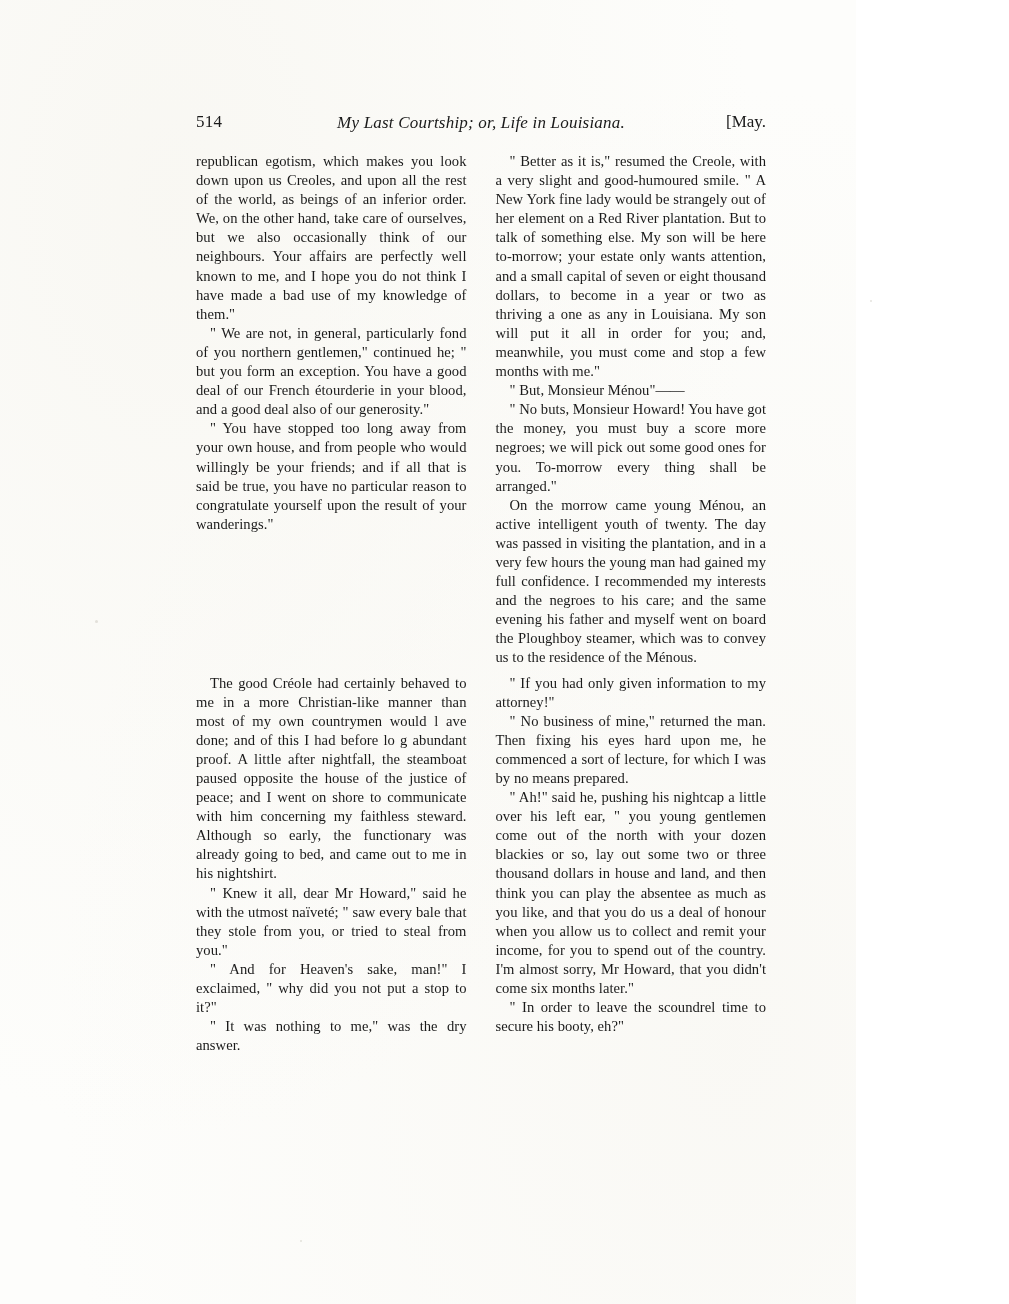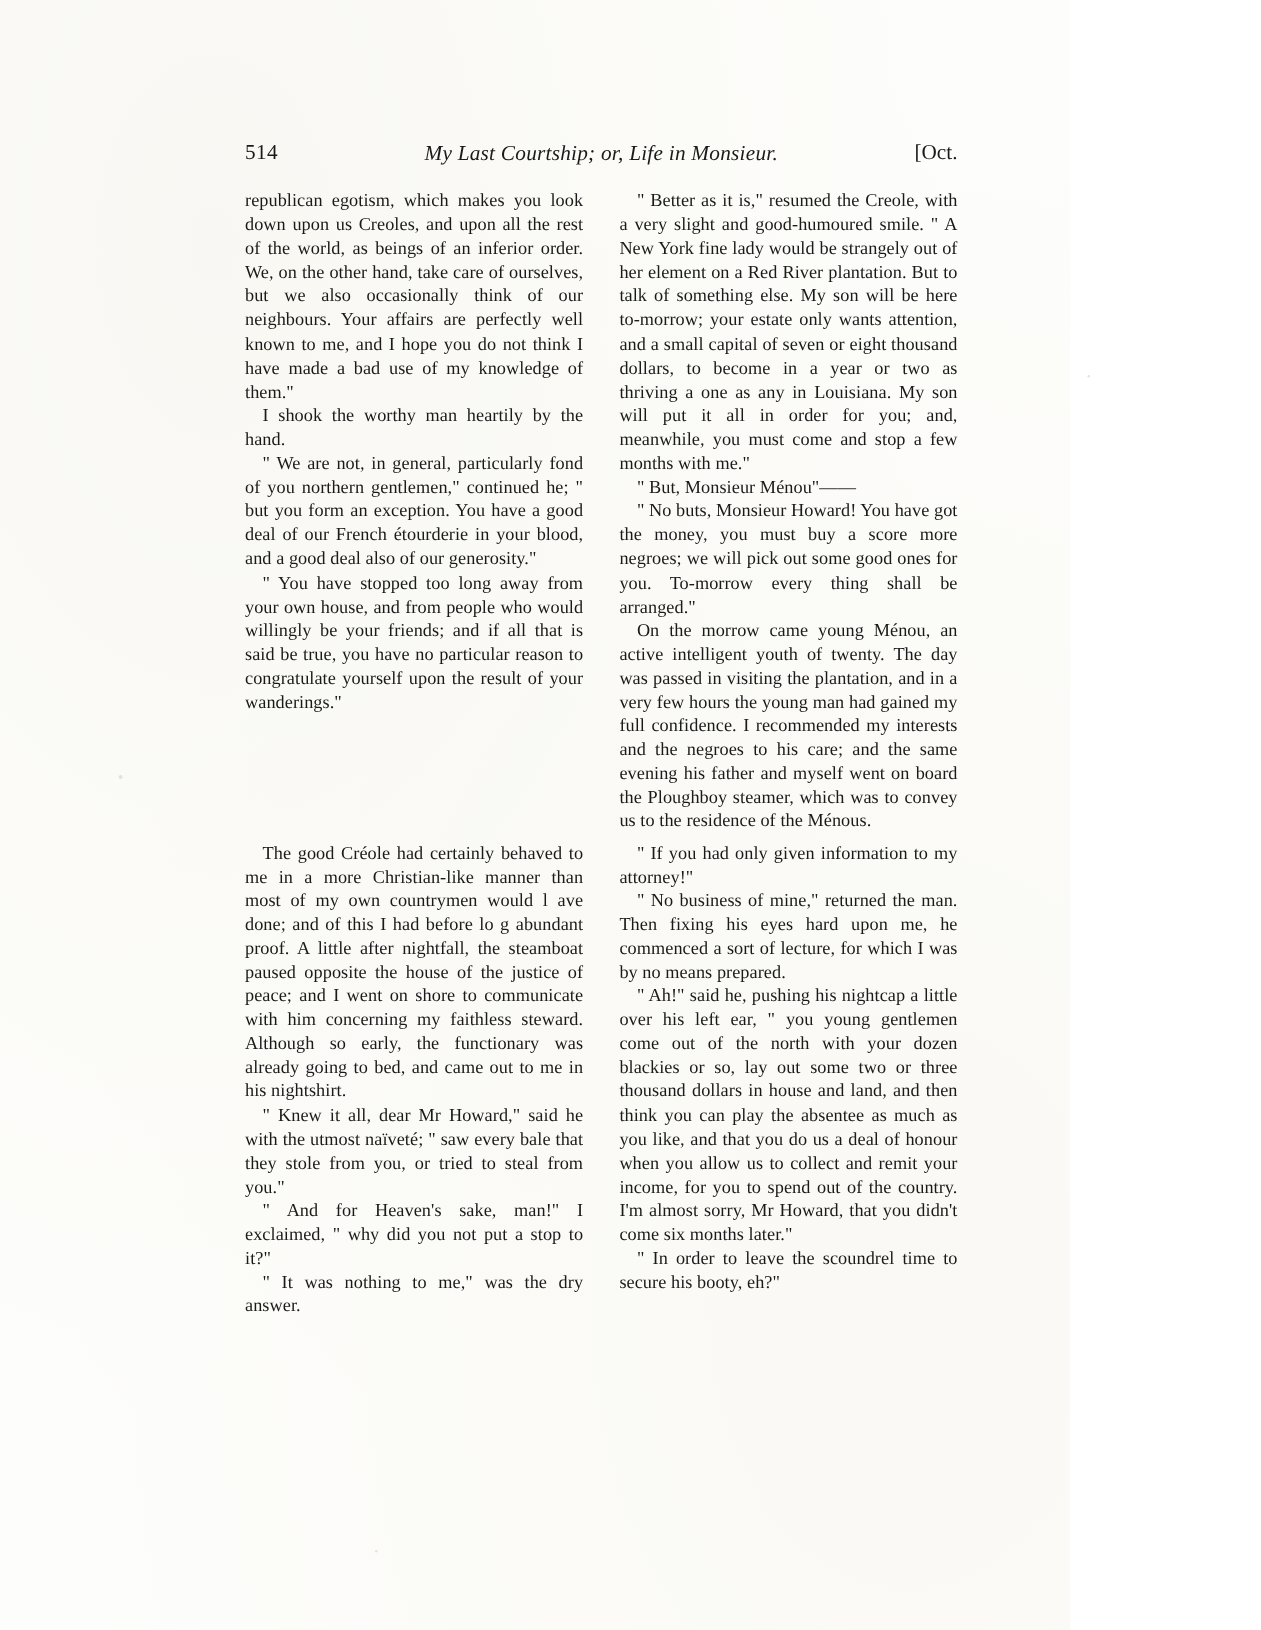--- a/index.html
+++ b/index.html
@@ -120,28 +120,27 @@
 <div class="page">
 
   <div class="speck" style="left:95px; top:620px; width:3px; height:3px;"></div>
   <div class="speck" style="left:870px; top:300px; width:2px; height:2px;"></div>
   <div class="speck" style="left:300px; top:1240px; width:2px; height:2px;"></div>
 
   <div class="content">
 
     <div class="runhead">
       <div class="folio">514</div>
-      <div class="runtitle">My Last Courtship; or, Life in Monsieur.</div>
-      <div class="monthmark">[Oct.</div>
+      <div class="runtitle">My Last Courtship; or, Life in Louisiana.</div>
+      <div class="monthmark">[May.</div>
     </div>
 
     <div class="cols">
       <div class="col">
         <p class="para noindent">republican egotism, which makes you look down upon us Creoles, and upon all the rest of the world, as beings of an inferior order. We, on the other hand, take care of ourselves, but we also occasionally think of our neighbours. Your affairs are perfectly well known to me, and I hope you do not think I have made a bad use of my knowledge of them."</p>
-        <p class="para">I shook the worthy man heartily by the hand.</p>
         <p class="para">" We are not, in general, particularly fond of you northern gentlemen," continued he; " but you form an exception. You have a good deal of our French étourderie in your blood, and a good deal also of our generosity."</p>
         <p class="para">" You have stopped too long away from your own house, and from people who would willingly be your friends; and if all that is said be true, you have no particular reason to congratulate yourself upon the result of your wanderings."</p>
       </div>
       <div class="col">
         <p class="para">" Better as it is," resumed the Creole, with a very slight and good-humoured smile. " A New York fine lady would be strangely out of her element on a Red River plantation. But to talk of something else. My son will be here to-morrow; your estate only wants attention, and a small capital of seven or eight thousand dollars, to become in a year or two as thriving a one as any in Louisiana. My son will put it all in order for you; and, meanwhile, you must come and stop a few months with me."</p>
         <p class="para">" But, Monsieur Ménou"——</p>
         <p class="para">" No buts, Monsieur Howard! You have got the money, you must buy a score more negroes; we will pick out some good ones for you. To-morrow every thing shall be arranged."</p>
         <p class="para">On the morrow came young Ménou, an active intelligent youth of twenty. The day was passed in visiting the plantation, and in a very few hours the young man had gained my full confidence. I recommended my interests and the negroes to his care; and the same evening his father and myself went on board the Ploughboy steamer, which was to convey us to the residence of the Ménous.</p>
       </div>
     </div>

